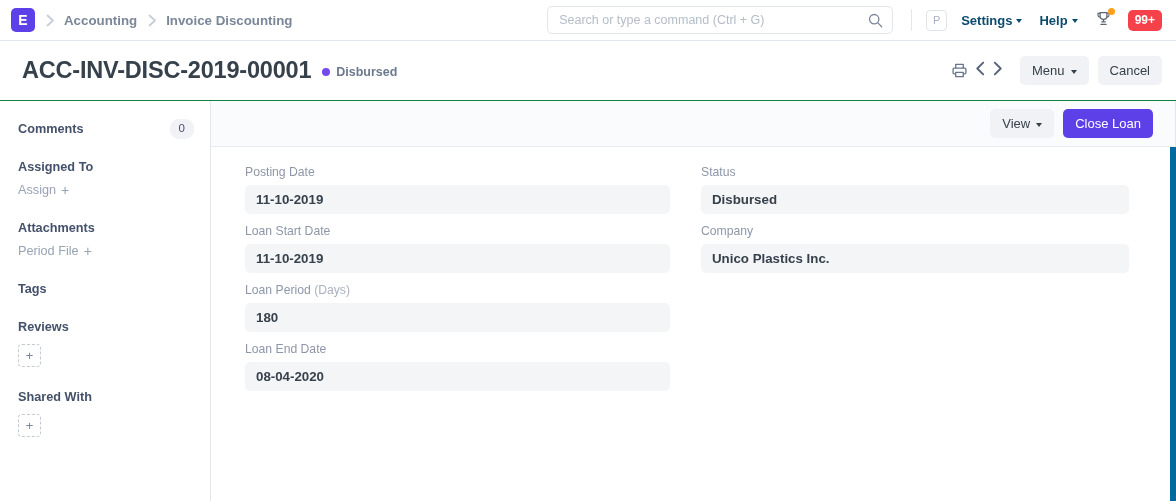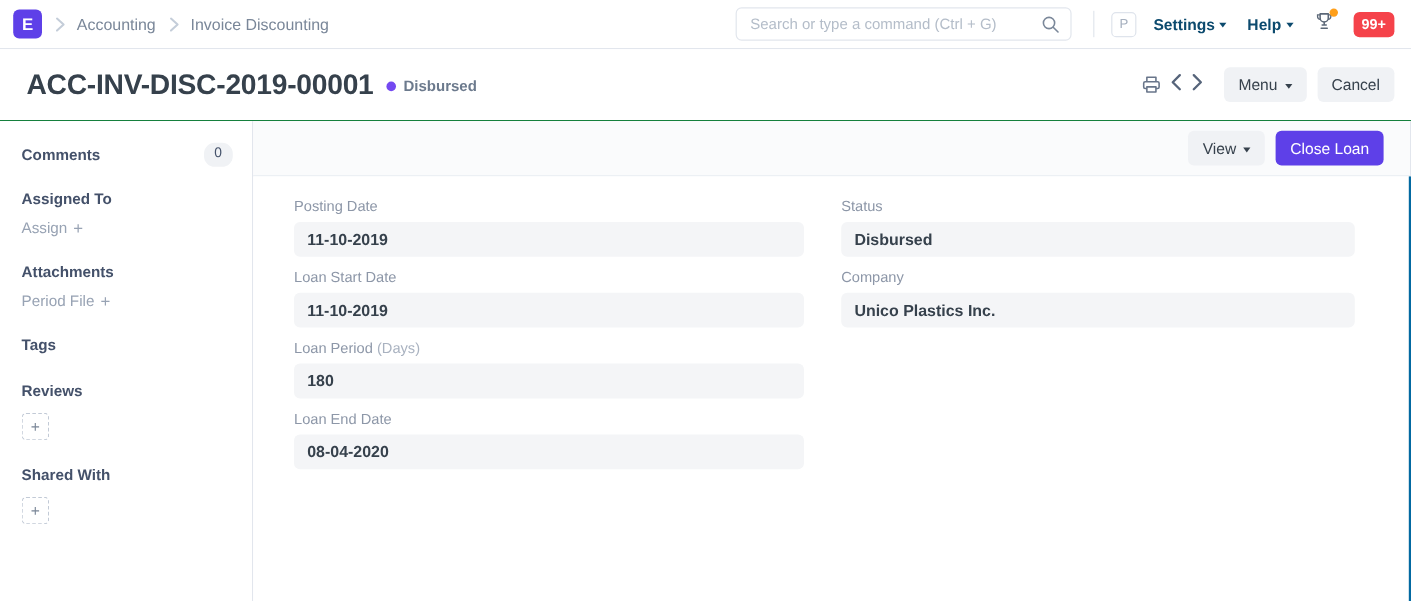--- a/index.html
+++ b/index.html
@@ -24,28 +24,28 @@
     background: #5e40e8;
     color: #fff; font-size: 14px; font-weight: bold;
     display: flex; align-items: center; justify-content: center;
     flex: 0 0 auto;
   }
   .chev-sep {
     color: #c4cdd9; font-size: 15px; padding: 0 9px 0 11px;
     display: flex; align-items: center;
   }
   .crumb {
-    font-size: 13.3px; font-weight: normal; color: #7a8799;
+    font-size: 13.3px; font-weight: bold; color: #7a8799;
     white-space: nowrap; cursor: pointer;
   }
   .navbar-right {
     margin-left: auto; display: flex; align-items: center; gap: 0;
   }
   .searchbox {
-    width: 280px; height: 28px;
+    width: 346px; height: 28px;
     border: 1px solid #e2e6ed; border-radius: 5px;
     background: #fff;
     display: flex; align-items: center;
     padding: 0 9px 0 11px;
   }
   .searchbox input {
     border: none; outline: none; flex: 1;
     font-family: inherit; font-size: 12.5px; color: #36414c;
     background: transparent;
   }
@@ -172,21 +172,21 @@
   .section-label {
     font-size: 11.5px; font-weight: bold; color: #9aa5b5;
     letter-spacing: 1.1px;
   }
   .chev-down svg { display: block; }
 
   .form-area {
     flex: 1; display: flex;
     padding: 18px 0 0 0;
     background: #fff;
-    border-right: 2px solid #0369a1;
+    border-right: 6px solid #0369a1;
   }
   .col { width: 462px; padding-left: 34px; }
   .col.right { width: 462px; padding-left: 28px; }
   .field { margin-bottom: 10px; }
   .field-label {
     font-size: 12.2px; color: #8d97a8; margin-bottom: 6px;
     display: block;
   }
   .field-label .sub { color: #a9b2c0; }
   .field-value {

